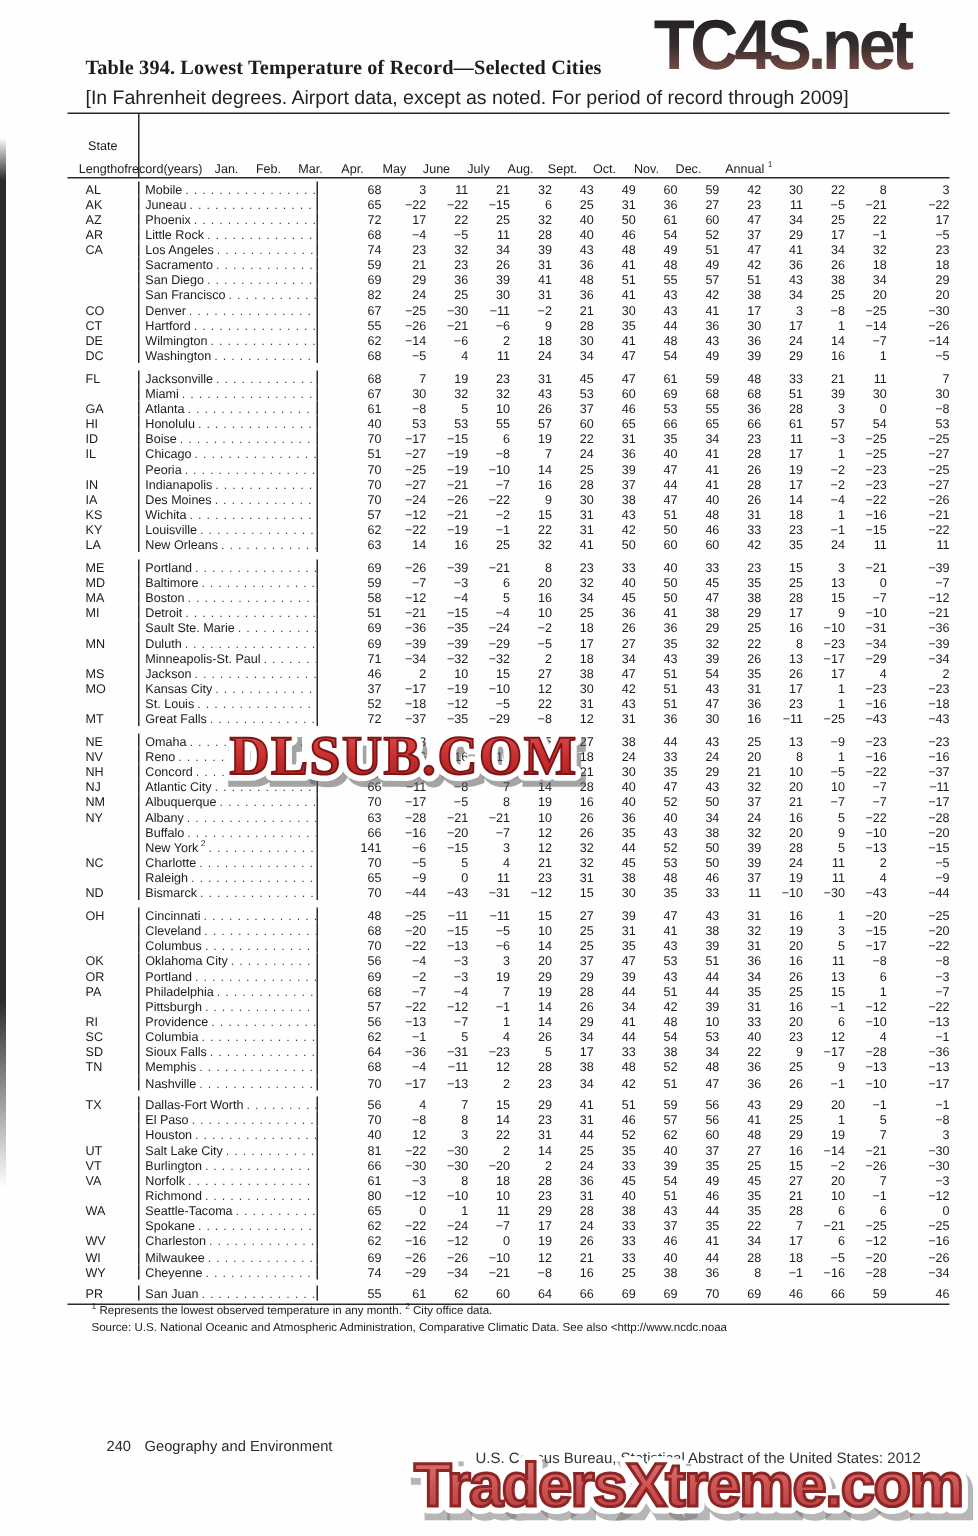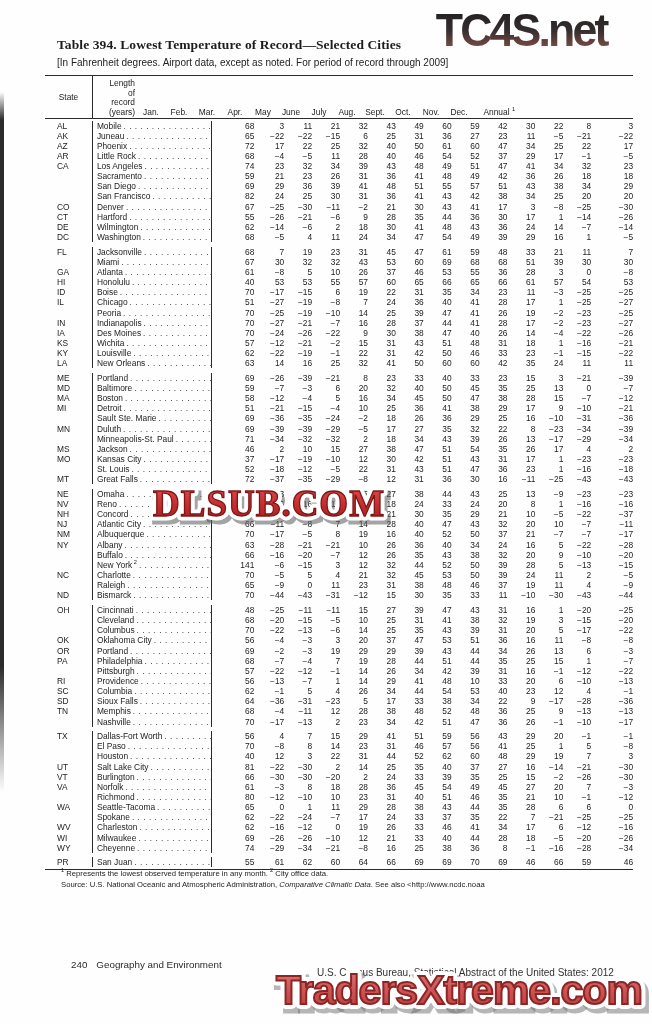--- a/index.html
+++ b/index.html
@@ -1,27 +1,27 @@
 <!DOCTYPE html>
 <html><head>
 <meta charset="utf-8">
 <style>
   html,body{margin:0;padding:0;}
   body{width:652px;height:1024px;background:#fdfdfc;font-family:"Liberation Sans",sans-serif;color:#1c1c1c;position:relative;overflow:hidden;}
   .page{position:absolute;inset:0;background:#fefefe;}
   .scan-edge{position:absolute;left:0;top:92px;width:4px;height:700px;
     background:linear-gradient(to bottom,rgba(20,20,20,0) 0%,rgba(20,20,20,.9) 4%,rgba(20,20,20,.9) 82%,rgba(20,20,20,0) 100%);}
   .title{position:absolute;left:57px;top:37px;font-family:"Liberation Serif",serif;font-weight:bold;font-size:13.5px;letter-spacing:.1px;white-space:nowrap;}
-  .subtitle{position:absolute;left:57px;top:57px;font-size:10px;color:#222;white-space:nowrap;}
+  .subtitle{position:absolute;left:57px;top:57px;font-size:13px;color:#222;white-space:nowrap;}
 
   .tbl{position:absolute;left:45px;top:75px;width:588px;border-top:1.2px solid #2a2a2a;border-bottom:1.6px solid #2a2a2a;font-size:8.4px;}
   .thead{display:flex;border-bottom:1px solid #2a2a2a;height:43px;box-sizing:border-box;}
   .th-state{width:48px;border-right:1px solid #2a2a2a;display:flex;align-items:center;justify-content:center;box-sizing:border-box;}
   .th-station{width:120px;border-right:1px solid #2a2a2a;display:flex;align-items:center;justify-content:center;box-sizing:border-box;}
-  .th-length{width:44px;display:flex;flex-direction:column;justify-content:flex-end;align-items:flex-end;padding:0 2px 1px 0;line-height:1.12;box-sizing:border-box;}
+  .th-length{width:44px;display:flex;flex-direction:row;justify-content:flex-end;align-items:flex-end;padding:0 2px 1px 0;line-height:1.12;box-sizing:border-box;}
   .th-months{display:flex;flex:1;align-items:flex-end;padding-bottom:1px;}
   .th-month{width:28px;text-align:center;}
   .th-annual{width:42px;text-align:right;white-space:nowrap;}
   sup{font-size:5.6px;vertical-align:super;line-height:0;}
 
   .tbody{padding:1.5px 0 2px 0;}
   .row{display:flex;height:10.15px;line-height:10.15px;}
   .row.group-start{padding-top:4.5px;}
   .cell-state{width:48px;border-right:1px solid #2a2a2a;padding-left:12px;box-sizing:border-box;}
   .cell-station{width:120px;border-right:1px solid #2a2a2a;box-sizing:border-box;display:flex;padding-left:4px;overflow:hidden;}
@@ -1566,21 +1566,21 @@
           <span class="num">46</span>
           <span class="num">66</span>
           <span class="num">59</span>
           <span class="num annual">46</span>
         </div>
       </div>
   </div>
 
   <div class="fnotes">
     <div class="fn-ind"><sup>1</sup><span> Represents the lowest observed temperature in any month. </span><sup>2</sup><span> City office data.</span></div>
-    <div class="fn-ind"><span>Source: U.S. National Oceanic and Atmospheric Administration, </span><span style="font-style: italic;">Comparative Climatic Data</span><span>. See also &lt;http://www.ncdc.noaa</span></div>
+    <div class="fn-ind"><span>Source: U.S. National Oceanic and Atmospheric Administration, </span><span style="">Comparative Climatic Data</span><span>. See also &lt;http://www.ncdc.noaa</span></div>
   </div>
 
   <div class="footer-left">
     <span class="pgnum">240</span><span>Geography and Environment</span>
   </div>
   <div class="footer-right">U.S. Census Bureau, Statistical Abstract of the United States: 2012</div>
 
   <svg class="wm wm-tc4s" width="222" height="60">
     <defs>
       <linearGradient id="g-tc4s" x1="0" y1="0" x2="0" y2="1">

